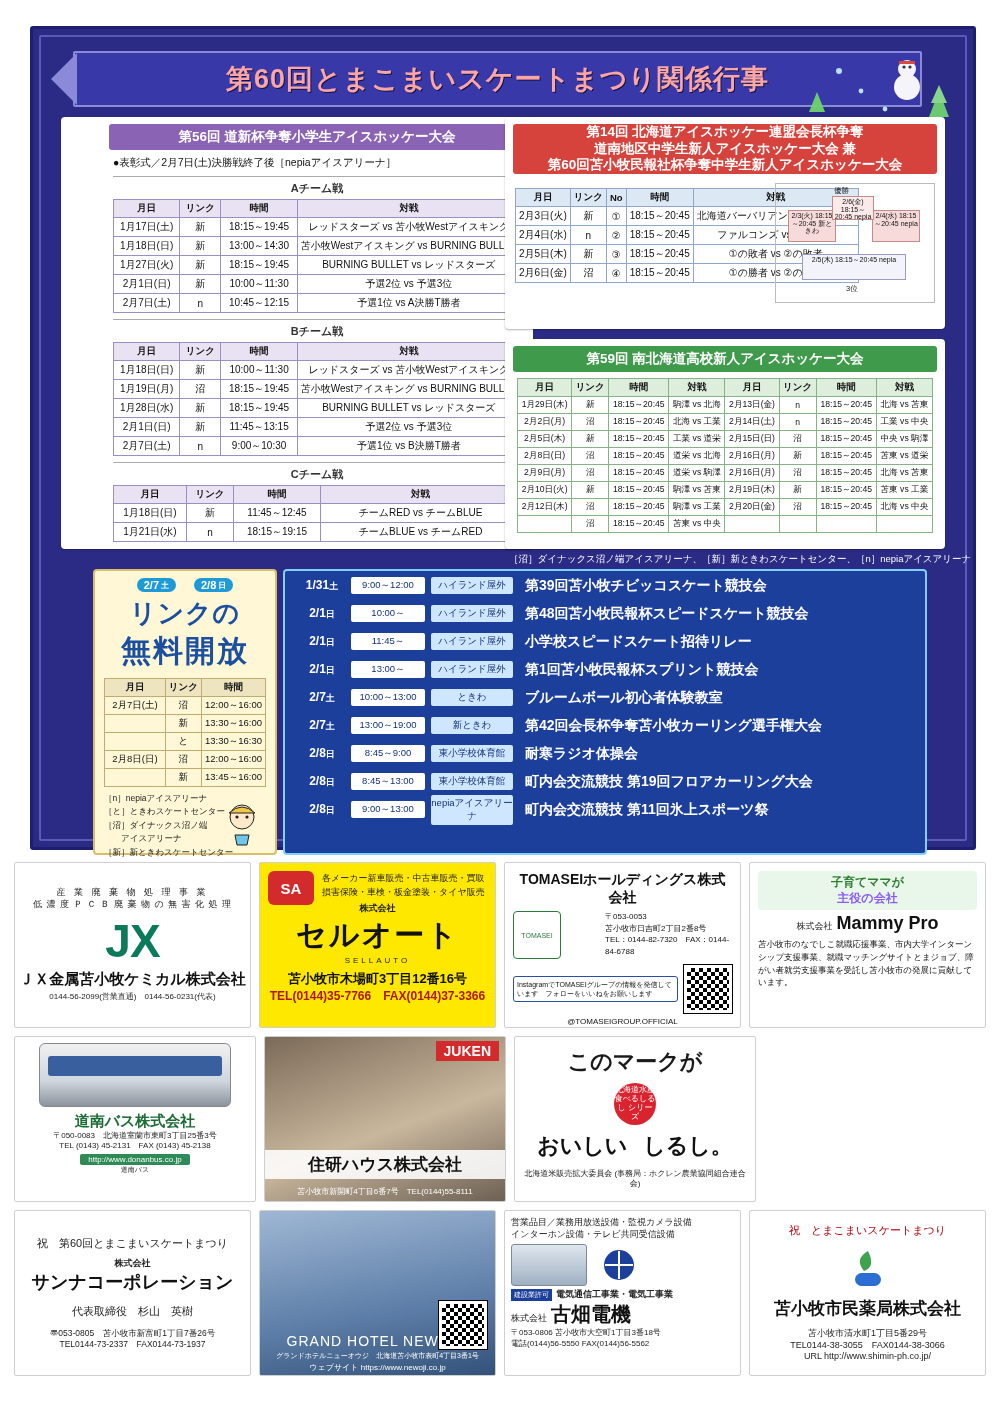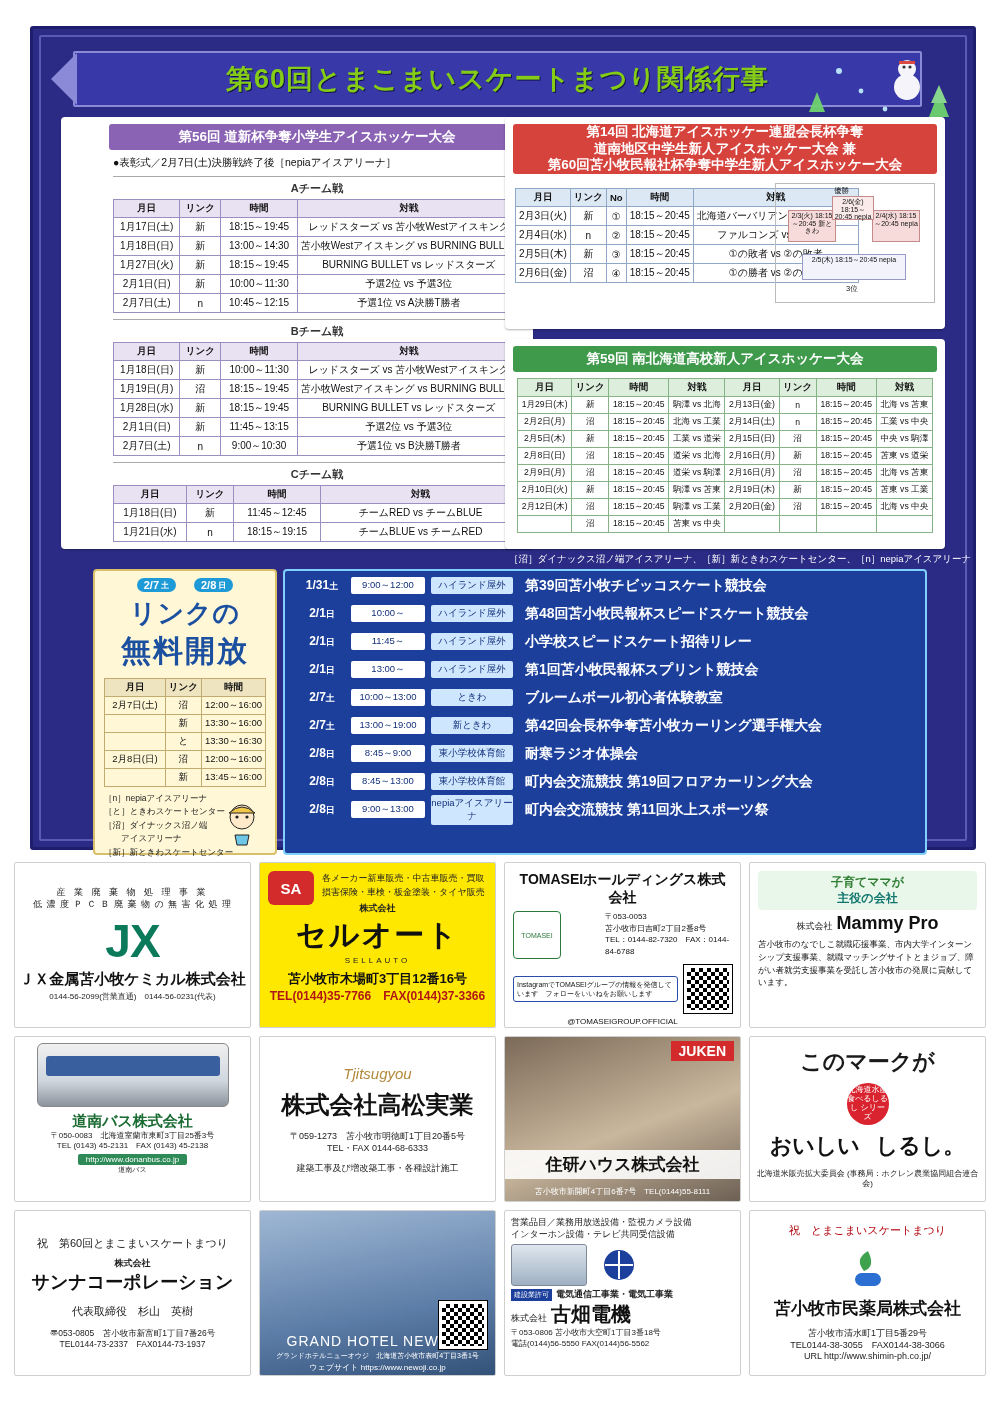--- a/index.html
+++ b/index.html
@@ -23,21 +23,21 @@
     position:absolute;left:40px;top:22px;width:845px;height:52px;
     background:#3838a8;border:2px solid #8a8ad8;border-radius:2px;
     display:flex;align-items:center;justify-content:center;
   }
   .title-banner .arrow{
     position:absolute;left:-24px;top:0;width:0;height:0;
     border-top:26px solid transparent;border-bottom:26px solid transparent;
     border-right:26px solid #8a8ad8;
   }
   .title-banner h1{
-    margin:0;font-size:27px;font-weight:bold;color:#84cc16;letter-spacing:1px;
+    margin:0;font-size:27px;font-weight:bold;color:#fca5a5;letter-spacing:1px;
     text-shadow:1px 1px 0 #12124a;
   }
   .snow-deco{position:absolute;right:24px;top:28px;width:150px;height:70px;opacity:.95;}
 
   
   .card{position:absolute;background:#ffffff;border-radius:4px;box-shadow:0 1px 2px rgba(0,0,0,.3);}
   .card-hd{
     margin:7px 8px 6px 8px;height:26px;border-radius:3px;
     display:flex;align-items:center;justify-content:center;
     color:#fff;font-weight:bold;font-size:13.5px;
@@ -562,21 +562,21 @@
             <div class="qr"></div>
           </div>
           <div style="font-size:8px;margin-top:4px;">@TOMASEIGROUP.OFFICIAL</div>
         </div>
       </div>
 
       <div class="ad" style="width:240px;height:164px;">
         <div class="c" style="align-items:stretch;justify-content:flex-start;padding:8px;">
           <div style="background:#e9f7ea;border-radius:4px;padding:4px;">
             <div class="t1" style="color:#2e7d32;font-size:12px;font-weight:bold;">子育てママが</div>
-            <div class="t1" style="color:#0f766e;font-size:12px;font-weight:bold;">主役の会社</div>
+            <div class="t1" style="color:#8b5cf6;font-size:12px;font-weight:bold;">主役の会社</div>
           </div>
           <div style="display:flex;align-items:baseline;justify-content:center;gap:4px;margin-top:3px;">
             <span class="t1">株式会社</span>
             <span class="t2" style="font-size:18px;">Mammy Pro</span>
           </div>
           <div style="font-size:8.5px;text-align:left;line-height:1.5;margin-top:4px;">苫小牧市のなでしこ就職応援事業、市内大学インターンシップ支援事業、就職マッチングサイトとまジョブ、障がい者就労支援事業を受託し苫小牧市の発展に貢献しています。</div>
         </div>
       </div>
     </div>
 
@@ -587,29 +587,20 @@
             <div style="position:absolute;left:8px;top:12px;right:8px;height:20px;background:#3a5f9e;border-radius:3px;"></div>
           </div>
           <div class="t2" style="margin-top:5px;color:#1b6b33;">道南バス株式会社</div>
           <div class="t1" style="font-size:8px;">〒050-0083　北海道室蘭市東町3丁目25番3号</div>
           <div class="t1" style="font-size:8px;">TEL (0143) 45-2131　FAX (0143) 45-2138</div>
           <div style="background:#2e8b57;color:#fff;font-size:8px;padding:1px 8px;border-radius:2px;margin-top:2px;">http://www.donanbus.co.jp</div>
           <div class="t1" style="font-size:7px;">道南バス</div>
         </div>
       </div>
 
-      <div class="ad" style="width:240px;height:164px;">
-        <div class="c">
-          <div class="t1" style="color:#b2893b;font-size:15px;font-style:italic;">Tjitsugyou</div>
-          <div class="t3" style="font-size:24px;margin-top:6px;">株式会社高松実業</div>
-          <div class="t1" style="margin-top:10px;">〒059-1273　苫小牧市明徳町1丁目20番5号</div>
-          <div class="t1">TEL・FAX 0144-68-6333</div>
-          <div class="t1" style="margin-top:8px;">建築工事及び増改築工事・各種設計施工</div>
-        </div>
-      </div>
 
       <div class="ad photo" style="width:240px;height:164px;">
         <div style="position:absolute;right:6px;top:4px;background:#d32b2b;color:#fff;font-size:14px;font-weight:bold;padding:2px 8px;">JUKEN</div>
         <div style="position:absolute;left:0;right:0;bottom:22px;background:rgba(255,255,255,.88);padding:3px 0;text-align:center;font-size:17px;font-weight:bold;color:#111;">住研ハウス株式会社</div>
         <div style="position:absolute;left:0;right:0;bottom:4px;text-align:center;font-size:8px;color:#fff;">苫小牧市新開町4丁目6番7号　TEL(0144)55-8111</div>
       </div>
 
       <div class="ad" style="width:240px;height:164px;">
         <div class="c" style="justify-content:flex-start;padding-top:10px;">
           <div class="t3" style="font-size:22px;color:#1a1a1a;">このマークが</div>

